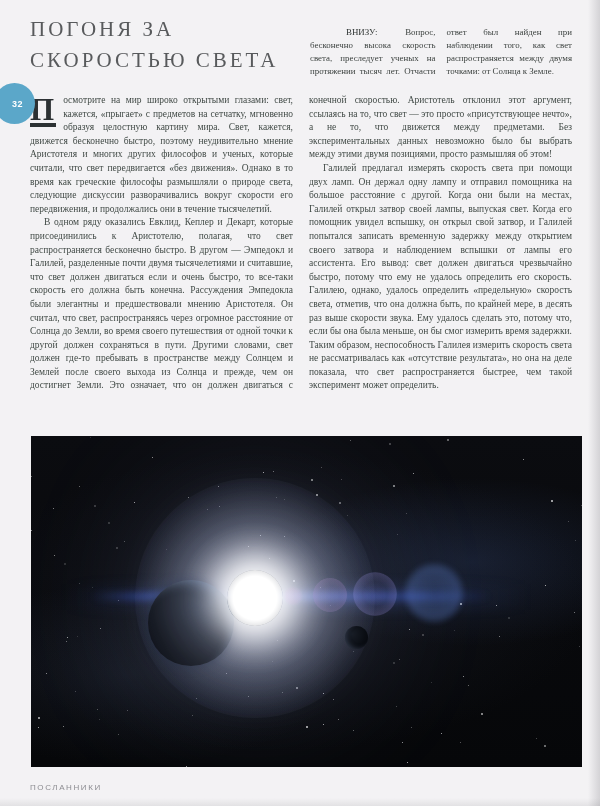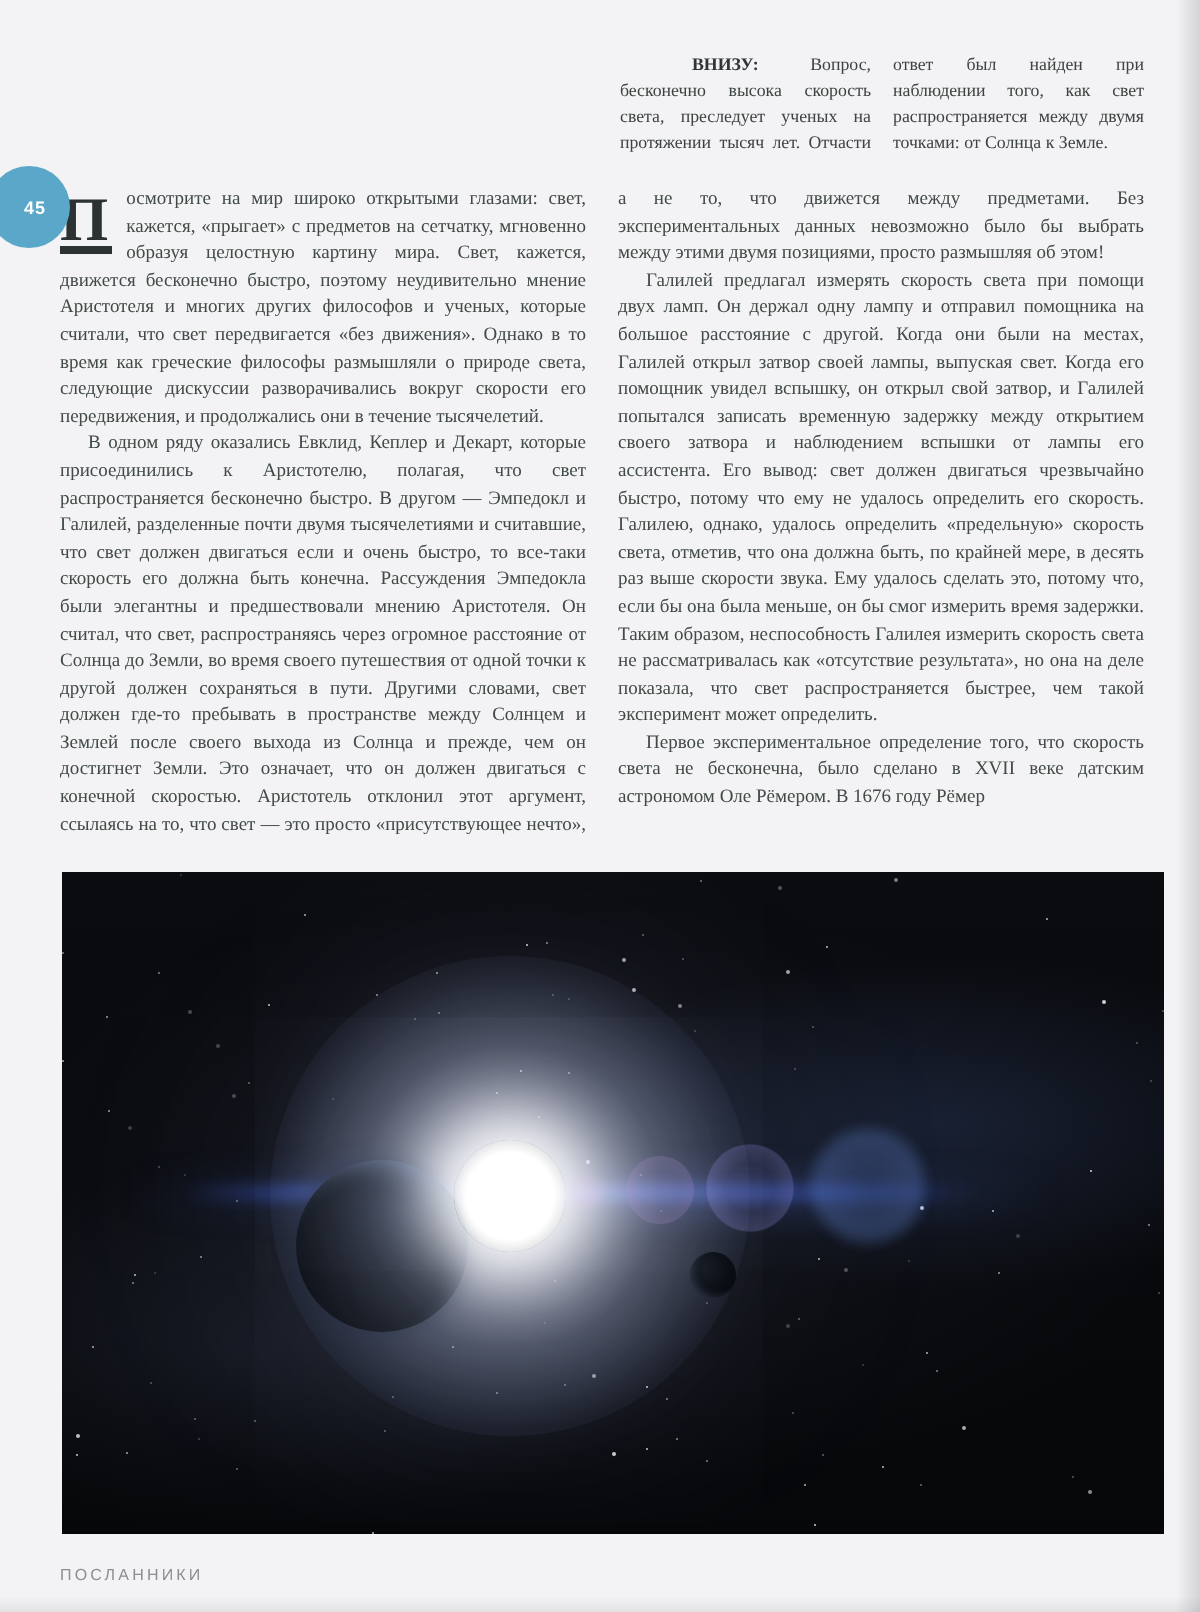--- a/index.html
+++ b/index.html
@@ -39,21 +39,21 @@
     letter-spacing:3px;color:#585a5c;
   }
 
   
   .caption{
     position:absolute;left:310px;top:17px;width:262px;height:62px;
     column-count:2;column-gap:11px;
     font-size:8.9px;line-height:12.9px;
     text-align:justify;color:#3d4340;
   }
-  .caption .cap-label{font-weight:bold;color:#2f3533;padding-left:36px;}
+  .caption .cap-label{font-weight:normal;color:#2f3533;padding-left:36px;}
 
   
   .body-text{
     position:absolute;left:30px;top:94px;width:542px;height:342px;
     column-count:2;column-gap:16px;
     font-size:9.5px;line-height:13.6px;
     text-align:justify;color:#414a46;
     overflow:hidden;
   }
   .body-text p{margin:0;}
@@ -139,36 +139,36 @@
     font-family:"Liberation Sans", sans-serif;
     font-size:8px;letter-spacing:1.6px;color:#8d8d92;
   }
 </style>
 </head>
 <body>
 
 <div class="page">
 
   <div class="badge" style="background:#5ba7c9;">
-    <span>45</span>
+    <span>32</span>
   </div>
 
+  <h1 class="title" style="margin:0;">ПОГОНЯ ЗА СКОРОСТЬЮ СВЕТА</h1>
 
   <p class="caption">
     <span class="cap-label">ВНИЗУ:</span>
     <span>Вопрос, бесконечно высока скорость света, преследует ученых на протяжении тысяч лет. Отчасти ответ был найден при наблюдении того, как свет распространяется между двумя точками: от Солнца к Земле.</span>
   </p>
 
   <div class="body-text">
     <p>
       <span class="dropcap">П</span><span>осмотрите на мир широко открытыми глазами: свет, кажется, «прыгает» с предметов на сетчатку, мгновенно образуя целостную картину мира. Свет, кажется, движется бесконечно быстро, поэтому неудивительно мнение Аристотеля и многих других философов и ученых, которые считали, что свет передвигается «без движения». Однако в то время как греческие философы размышляли о природе света, следующие дискуссии разворачивались вокруг скорости его передвижения, и продолжались они в течение тысячелетий.</span>
     </p>
     <p class="indented">В одном ряду оказались Евклид, Кеплер и Декарт, которые присоединились к Аристотелю, полагая, что свет распространяется бесконечно быстро. В другом — Эмпедокл и Галилей, разделенные почти двумя тысячелетиями и считавшие, что свет должен двигаться если и очень быстро, то все-таки скорость его должна быть конечна. Рассуждения Эмпедокла были элегантны и предшествовали мнению Аристотеля. Он считал, что свет, распространяясь через огромное расстояние от Солнца до Земли, во время своего путешествия от одной точки к другой должен сохраняться в пути. Другими словами, свет должен где-то пребывать в пространстве между Солнцем и Землей после своего выхода из Солнца и прежде, чем он достигнет Земли. Это означает, что он должен двигаться с конечной скоростью. Аристотель отклонил этот аргумент, ссылаясь на то, что свет — это просто «присутствующее нечто», а не то, что движется между предметами. Без экспериментальных данных невозможно было бы выбрать между этими двумя позициями, просто размышляя об этом!</p>
     <p class="indented">Галилей предлагал измерять скорость света при помощи двух ламп. Он держал одну лампу и отправил помощника на большое расстояние с другой. Когда они были на местах, Галилей открыл затвор своей лампы, выпуская свет. Когда его помощник увидел вспышку, он открыл свой затвор, и Галилей попытался записать временную задержку между открытием своего затвора и наблюдением вспышки от лампы его ассистента. Его вывод: свет должен двигаться чрезвычайно быстро, потому что ему не удалось определить его скорость. Галилею, однако, удалось определить «предельную» скорость света, отметив, что она должна быть, по крайней мере, в десять раз выше скорости звука. Ему удалось сделать это, потому что, если бы она была меньше, он бы смог измерить время задержки. Таким образом, неспособность Галилея измерить скорость света не рассматривалась как «отсутствие результата», но она на деле показала, что свет распространяется быстрее, чем такой эксперимент может определить.</p>
-    <p class="indented">Первое экспериментальное определение того, что скорость света не бесконечна, было сделано в XVII веке датским астрономом Оле Рёмером. В 1676 году Рёмер</p>
   </div>
 
   <div class="photo">
       <div class="star" style="left: 66.78%; top: 67.29%; width: 1px; height: 1px; opacity: 0.41;"></div>
       <div class="star" style="left: 48.04%; top: 75.84%; width: 2px; height: 2px; opacity: 0.58;"></div>
       <div class="star" style="left: 18.65%; top: 19.98%; width: 1px; height: 1px; opacity: 0.78;"></div>
       <div class="star" style="left: 75.51%; top: 0.97%; width: 2px; height: 2px; opacity: 0.47;"></div>
       <div class="star" style="left: 15.34%; top: 33.49%; width: 2px; height: 2px; opacity: 0.25;"></div>
       <div class="star" style="left: 11.01%; top: 45.6%; width: 1px; height: 1px; opacity: 0.2;"></div>
       <div class="star" style="left: 10.66%; top: 0.36%; width: 1px; height: 1px; opacity: 0.2;"></div>

